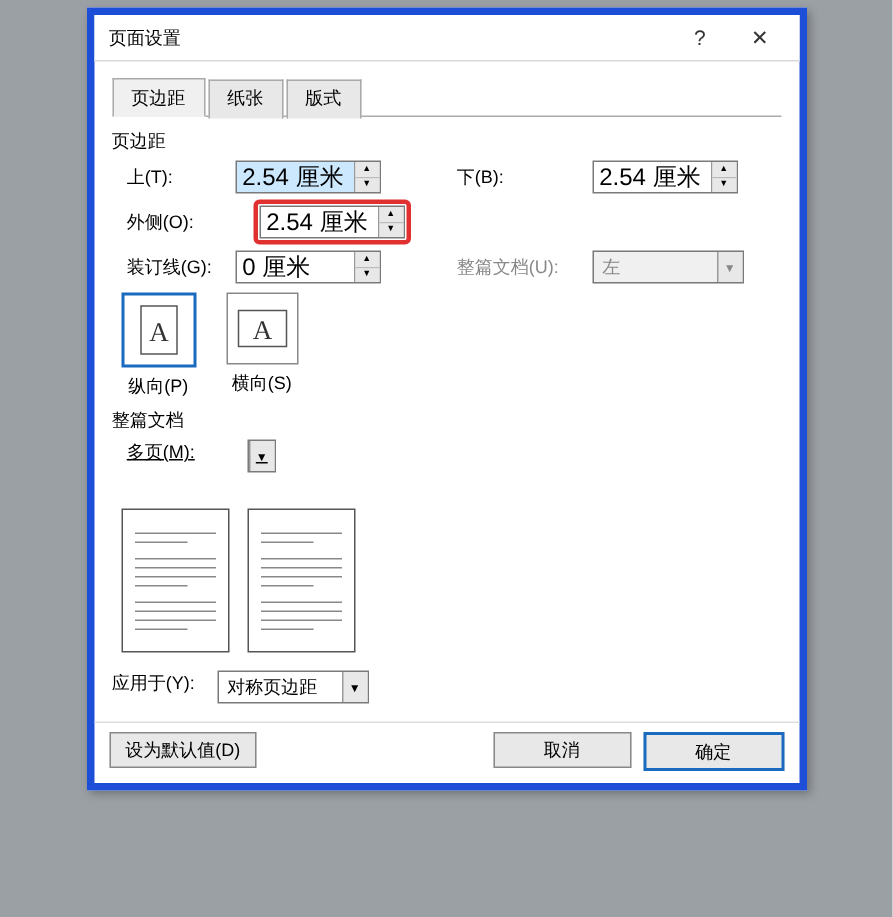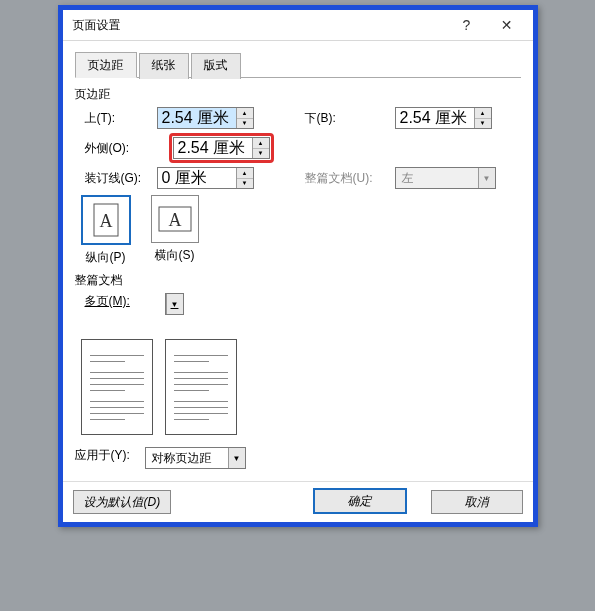--- a/index.html
+++ b/index.html
@@ -136,25 +136,24 @@
     border:1px solid #555;
     background:#fff;
     padding:10px 8px;
     box-sizing:border-box;
   }
   .page .line{
     height:1px;background:#888;margin:5px 0;
   }
   .page .short{width:65%;margin-bottom:10px;}
   .footer{
-    display:flex;align-items:flex-end;
+    display:flex;align-items:flex-start;
     padding:6px 10px 8px 10px;
-    gap:24px;
+    gap:8px;
     border-top:1px solid #ddd;
-    font-style:italic;
   }
   .btn{
     min-width:70px;height:22px;
     border:1px solid #888;
     background:#e8e8e8;
     display:flex;align-items:center;justify-content:center;
     padding:0 10px;
   }
   .btn.primary{border:2px solid #1a6bc0;}
   .spacer{flex:1;}
@@ -301,16 +300,16 @@
         <span class="val">对称页边距</span>
         <div class="dd-btn">▼</div>
       </div>
     </div>
 
   </div>
 
   <div class="footer">
     <div class="btn">设为默认值(D)</div>
     <div class="spacer"></div>
+    <div class="btn">取消</div>
     <div class="btn primary">确定</div>
-    <div class="btn">取消</div>
   </div>
 </div>
 
 </body></html>

